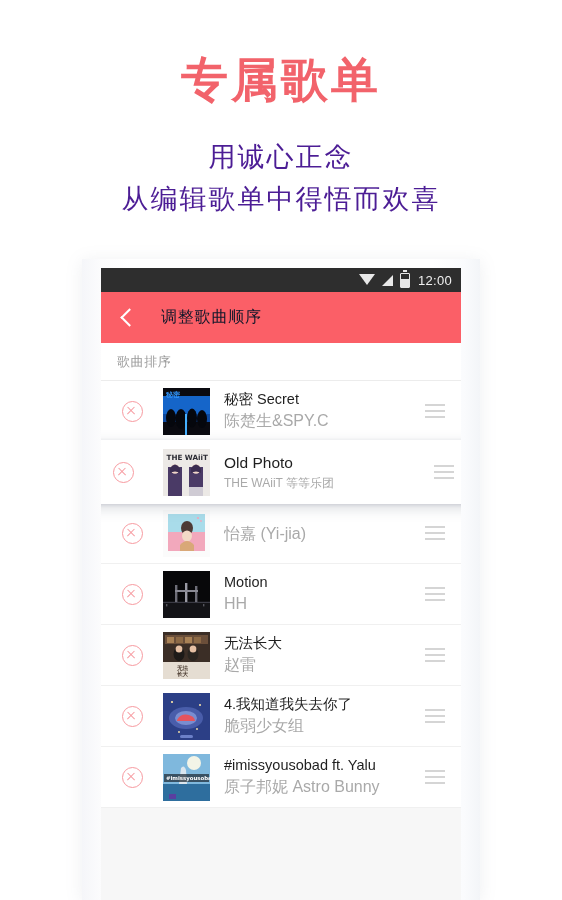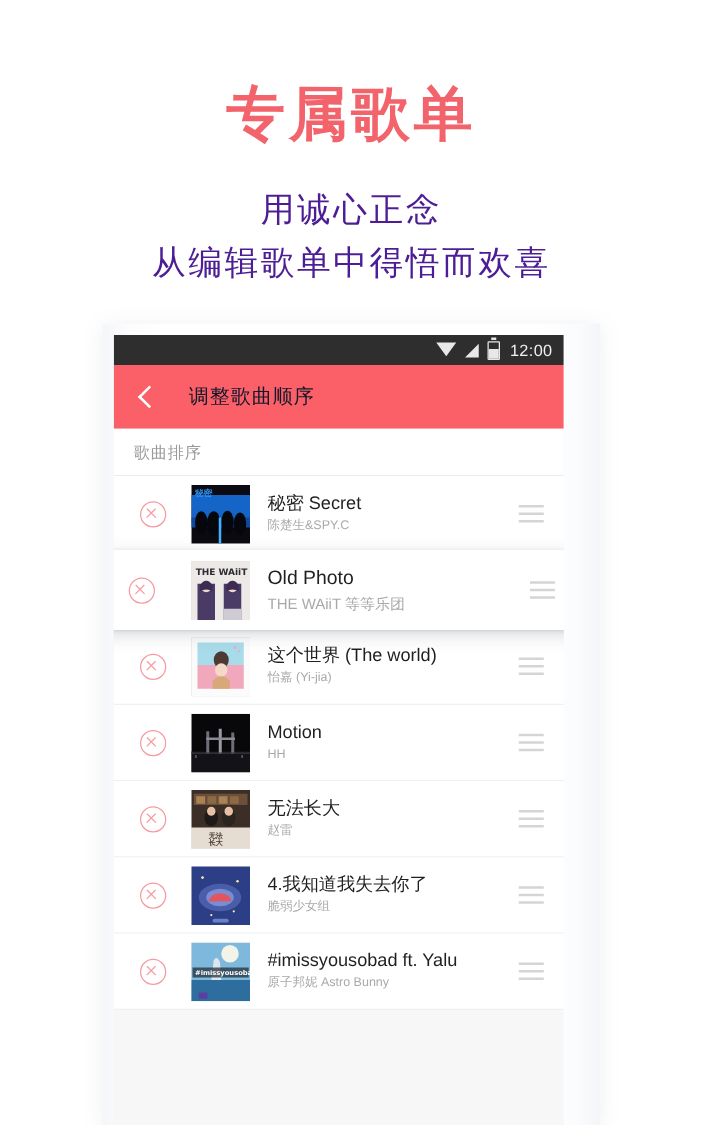--- a/index.html
+++ b/index.html
@@ -22,21 +22,21 @@
     text-align: center;
     box-sizing: border-box;
   }
   .promo-title {
     font-family: "DejaVu Serif", "Liberation Serif", serif;
     font-size: 47px;
     font-weight: 700;
     color: #f2636b;
     letter-spacing: 3px;
     line-height: 1.18;
-    margin: 12px;
+    margin: 0;
   }
   .promo-sub {
     margin: 0;
     font-family: "DejaVu Serif", "Liberation Serif", serif;
     color: #4c1d95;
     font-size: 27px;
     line-height: 1.48;
     letter-spacing: 2px;
     font-weight: 400;
   }
@@ -54,21 +54,21 @@
         rgba(245,246,249,1) 0%,
         rgba(252,252,253,1) 5%,
         rgba(255,255,255,1) 12%,
         rgba(255,255,255,1) 88%,
         rgba(250,251,253,1) 96%,
         rgba(243,245,248,1) 100%);
     box-shadow: 0 2px 16px rgba(120,130,150,0.13);
   }
   .phone {
     position: absolute;
-    left: 91px;
+    left: 101px;
     top: 268px;
     width: 360px;
     height: 632px;
     background: #f7f7f7;
     overflow: hidden;
   }
 
   
   .statusbar {
     height: 24px;
@@ -237,21 +237,21 @@
   }
   .row-title {
     font-size: 14.5px;
     color: #1f1f1f;
     line-height: 1.25;
     white-space: nowrap;
     overflow: hidden;
     text-overflow: ellipsis;
   }
   .row-artist {
-    font-size: 10px;
+    font-size: 16px;
     color: #a9a9a9;
     line-height: 1.35;
     margin-top: 2px;
     white-space: nowrap;
     overflow: hidden;
     text-overflow: ellipsis;
   }
   .row-handle {
     width: 52px;
     flex: none;
@@ -410,21 +410,20 @@
             <rect x="5" y="4" width="37" height="18" fill="#a9dcea"></rect>
             <rect x="5" y="22" width="37" height="19" fill="#f2a8bc"></rect>
             <ellipse cx="24" cy="18" rx="6" ry="7" fill="#4d3a35"></ellipse>
             <ellipse cx="24" cy="26" rx="5" ry="5.5" fill="#f3d9c6"></ellipse>
             <path d="M17 35 Q24 27 31 35 L31 41 L17 41 Z" fill="#d9a878"></path>
             <circle cx="35" cy="8" r="1.1" fill="#f2a8bc"></circle>
             <circle cx="38" cy="11" r="0.9" fill="#f2a8bc"></circle>
           </svg>
         </div>
         <div class="row-text">
-          <div class="row-title">这个世界 (The world)</div>
           <div class="row-artist">怡嘉 (Yi-jia)</div>
         </div>
         <div class="row-handle">
           <i></i>
           <i></i>
           <i></i>
         </div>
       </div>
       <div class="row">
         <div class="row-del">

